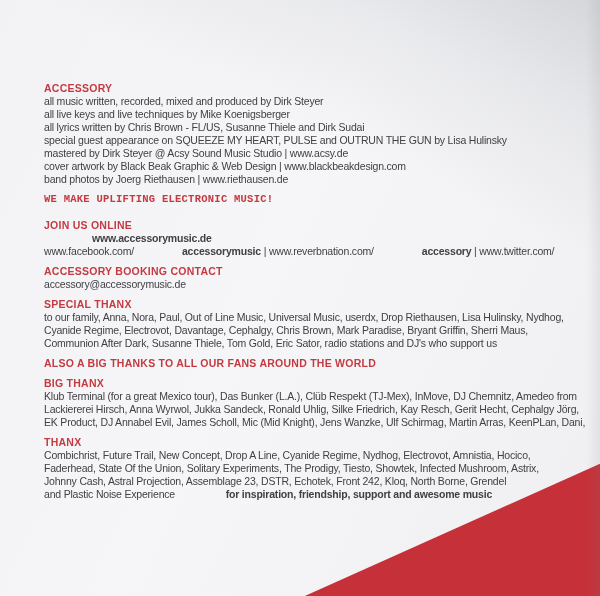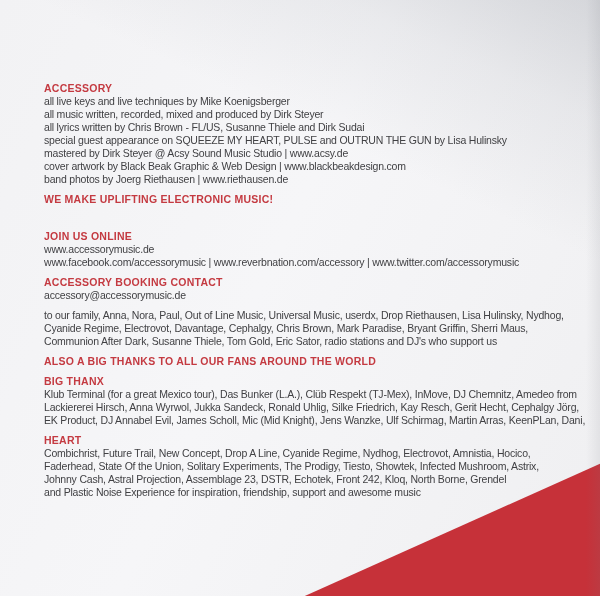--- a/index.html
+++ b/index.html
@@ -18,28 +18,28 @@
     position: absolute;
     left: 44px;
     top: 82px;
     right: 10px;
     font-size: 10.5px;
     line-height: 13px;
     letter-spacing: -0.2px;
     white-space: nowrap;
   }
   .section { margin: 0 0 7px 0; }
-  .section.gap-lg { margin-bottom: 24px; }
+  .section.gap-lg { margin-bottom: 13px; font-family: Liberation Mono, monospace; }
   .heading {
     color: var(--accent, #c43a41);
     font-weight: bold;
     letter-spacing: 0.25px;
   }
   .line { }
-  .seg-b { font-weight: normal; }
+  .seg-b { font-weight: bold; margin-left: 48px; }
   .corner-triangle {
     position: absolute;
     left: 0; top: 0;
     width: 600px; height: 596px;
     background: var(--triangle, #c63139);
     clip-path: polygon(100% 77.8%, 100% 100%, 50.8% 100%);
     pointer-events: none;
   }
   .edge-shade {
     position: absolute;
@@ -49,56 +49,57 @@
     pointer-events: none;
   }
 </style>
 </head>
 <body>
 
 <div class="page">
   <main class="content" id="content">
       <section class="section">
         <div class="heading">ACCESSORY</div>
+        <div class="line"><span class="seg">all music written, recorded, mixed and produced by Dirk Steyer</span></div>
         <div class="line"><span class="seg">all live keys and live techniques by Mike Koenigsberger</span></div>
-        <div class="line"><span class="seg">all music written, recorded, mixed and produced by Dirk Steyer</span></div>
         <div class="line"><span class="seg">all lyrics written by Chris Brown - FL/US, Susanne Thiele and Dirk Sudai</span></div>
         <div class="line"><span class="seg">special guest appearance on SQUEEZE MY HEART, PULSE and OUTRUN THE GUN by Lisa Hulinsky</span></div>
         <div class="line"><span class="seg">mastered by Dirk Steyer @ Acsy Sound Music Studio | www.acsy.de</span></div>
         <div class="line"><span class="seg">cover artwork by Black Beak Graphic &amp; Web Design | www.blackbeakdesign.com</span></div>
         <div class="line"><span class="seg">band photos by Joerg Riethausen | www.riethausen.de</span></div>
       </section>
       <section class="section gap-lg">
         <div class="heading">WE MAKE UPLIFTING ELECTRONIC MUSIC!</div>
       </section>
       <section class="section">
         <div class="heading">JOIN US ONLINE</div>
         <div class="line"><span class="seg-b">www.accessorymusic.de</span></div>
         <div class="line"><span class="seg">www.facebook.com/</span><span class="seg-b">accessorymusic</span><span class="seg"> | www.reverbnation.com/</span><span class="seg-b">accessory</span><span class="seg"> | www.twitter.com/</span><span class="seg-b">accessorymusic</span></div>
       </section>
       <section class="section">
         <div class="heading">ACCESSORY BOOKING CONTACT</div>
         <div class="line"><span class="seg">accessory@accessorymusic.de</span></div>
       </section>
       <section class="section">
+        <div class="heading">SPECIAL THANX</div>
         <div class="line"><span class="seg">to our family, Anna, Nora, Paul, Out of Line Music, Universal Music, userdx, Drop Riethausen, Lisa Hulinsky, Nydhog,</span></div>
         <div class="line"><span class="seg">Cyanide Regime, Electrovot, Davantage, Cephalgy, Chris Brown, Mark Paradise, Bryant Griffin, Sherri Maus,</span></div>
         <div class="line"><span class="seg">Communion After Dark, Susanne Thiele, Tom Gold, Eric Sator, radio stations and DJ's who support us</span></div>
       </section>
       <section class="section">
         <div class="heading">ALSO A BIG THANKS TO ALL OUR FANS AROUND THE WORLD</div>
       </section>
       <section class="section">
         <div class="heading">BIG THANX</div>
         <div class="line"><span class="seg">Klub Terminal (for a great Mexico tour), Das Bunker (L.A.), Clüb Respekt (TJ-Mex), InMove, DJ Chemnitz, Amedeo from</span></div>
         <div class="line"><span class="seg">Lackiererei Hirsch, Anna Wyrwol, Jukka Sandeck, Ronald Uhlig, Silke Friedrich, Kay Resch, Gerit Hecht, Cephalgy Jörg,</span></div>
         <div class="line"><span class="seg">EK Product, DJ Annabel Evil, James Scholl, Mic (Mid Knight), Jens Wanzke, Ulf Schirmag, Martin Arras, KeenPLan, Dani,</span></div>
       </section>
       <section class="section">
-        <div class="heading">HEART</div>
+        <div class="heading">THANX</div>
         <div class="line"><span class="seg">Combichrist, Future Trail, New Concept, Drop A Line, Cyanide Regime, Nydhog, Electrovot, Amnistia, Hocico,</span></div>
         <div class="line"><span class="seg">Faderhead, State Of the Union, Solitary Experiments, The Prodigy, Tiesto, Showtek, Infected Mushroom, Astrix,</span></div>
         <div class="line"><span class="seg">Johnny Cash, Astral Projection, Assemblage 23, DSTR, Echotek, Front 242, Kloq, North Borne, Grendel</span></div>
         <div class="line"><span class="seg">and Plastic Noise Experience </span><span class="seg-b">for inspiration, friendship, support and awesome music</span></div>
       </section>
     </main>
   <div class="corner-triangle"></div>
   <div class="edge-shade"></div>
 </div>
 

